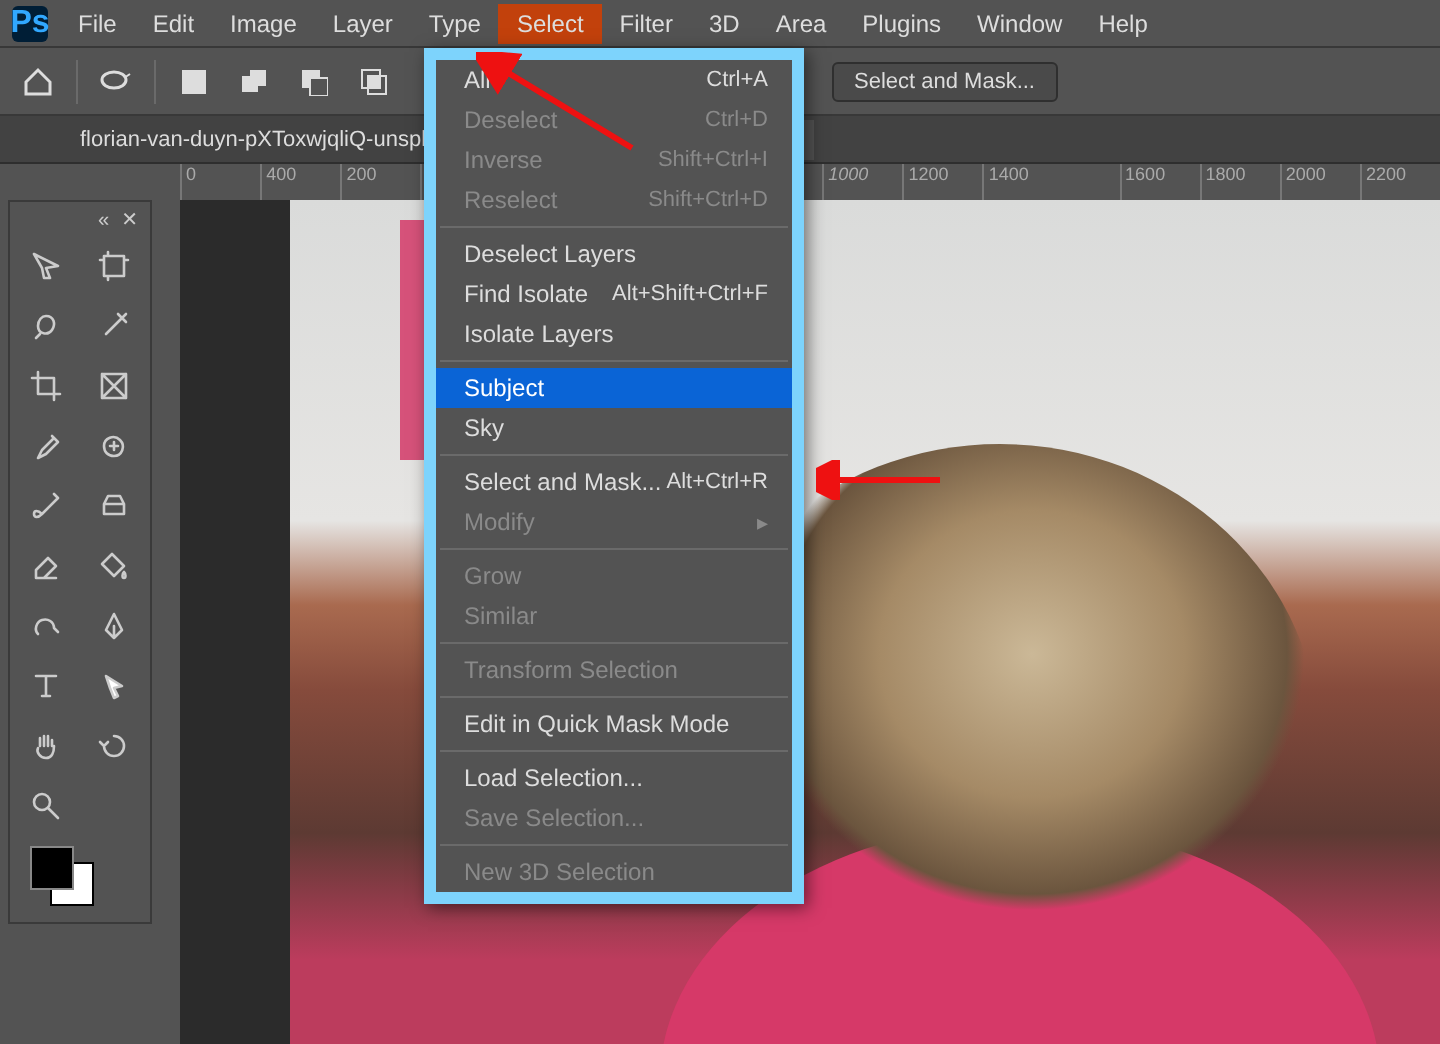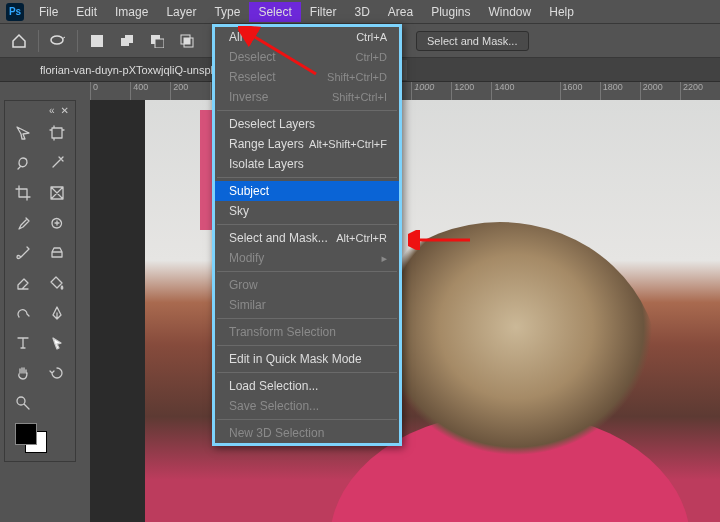--- a/index.html
+++ b/index.html
@@ -1,40 +1,40 @@
 <!DOCTYPE html>
 <html><head>
 <meta charset="utf-8">
 <style>
   * { box-sizing: border-box; margin: 0; padding: 0; font-family: "Segoe UI", Tahoma, sans-serif; }
   body { width: 720px; height: 522px; background: #535353; overflow: hidden; position: relative; color: #ccc; font-size: 12px; }
   .menubar { height: 24px; background: #535353; display: flex; align-items: center; padding-left: 6px; border-bottom: 1px solid #383838; }
-  .ps-logo { width: 18px; height: 18px; background: #001e36; color: #31a8ff; font-weight: bold; font-size: 10px; display: flex; align-items: center; justify-content: center; border-radius: 3px; margin-right: 6px; }
+  .ps-logo { width: 18px; height: 18px; background: #001e36; color: #31a8ff; font-weight: bold; font-size: 16px; display: flex; align-items: center; justify-content: center; border-radius: 3px; margin-right: 6px; }
   .menu-item { padding: 3px 9px; cursor: default; color: #ddd; }
-  .menu-item.open { background: #6d28d9; }
+  .menu-item.open { background: #c2410c; }
   .optbar { height: 34px; background: #535353; display: flex; align-items: center; padding-left: 8px; gap: 8px; border-bottom: 1px solid #383838; }
   .opt-icon { width: 22px; height: 22px; display: flex; align-items: center; justify-content: center; color: #ddd; }
   .opt-div { width: 1px; height: 22px; background: #6a6a6a; }
   .select-mask-btn { background: #4a4a4a; border: 1px solid #2f2f2f; color: #ddd; padding: 3px 10px; border-radius: 3px; font-size: 11px; margin-left: 210px; }
   .tabbar { height: 24px; background: #424242; display: flex; align-items: center; padding-left: 30px; font-size: 11px; color: #ddd; border-bottom: 1px solid #2e2e2e; }
   .tab { padding: 4px 10px; display: flex; align-items: center; gap: 6px; }
   .tab.active { background: #535353; }
   .tab-close { color: #bbb; }
   .ruler-h { position: absolute; left: 90px; right: 0; top: 82px; height: 18px; background: #535353; display: flex; align-items: center; font-size: 9px; color: #aaa; overflow: hidden; }
   .ruler-tick { width: 100px; text-align: left; border-left: 1px solid #777; padding-left: 2px; height: 100%; }
   .tools { position: absolute; left: 4px; top: 100px; width: 72px; background: #535353; display: flex; flex-wrap: wrap; padding: 2px; gap: 2px; border: 1px solid #3a3a3a; }
   .tools-hdr { width: 100%; height: 14px; display: flex; justify-content: flex-end; align-items: center; padding-right: 4px; }
   .tool { width: 32px; height: 28px; display: flex; align-items: center; justify-content: center; color: #ddd; position: relative; }
   .tool svg { width: 16px; height: 16px; stroke: #ccc; fill: none; stroke-width: 1.5; }
   .canvas { position: absolute; left: 90px; top: 100px; right: 0; bottom: 0; background: #2b2b2b; overflow: hidden; }
   .photo { position: absolute; left: 55px; top: 0; right: 0; bottom: 0; background: linear-gradient(to bottom, #dadbda 0%, #e6e5e3 38%, #a96a4f 48%, #864b3c 58%, #5d3a33 75%, #bc3c5d 90%); }
   .hair { position: absolute; right: 60px; bottom: 0; width: 320px; height: 300px; background: radial-gradient(ellipse 170px 160px at 55% 35%, #cbb897 0%, #a58a66 45%, #6b553e 75%, transparent 80%); border-radius: 50% 50% 30% 30%; }
   .jacket { position: absolute; right: 30px; bottom: -50px; width: 360px; height: 160px; background: #d63968; border-radius: 50% 50% 0 0 / 80% 80% 0 0; }
   .pink-strip { position: absolute; left: 55px; top: 10px; width: 12px; height: 120px; background: #d6527a; }
-  .dropdown { position: absolute; left: 212px; top: 24px; width: 190px; background: #535353; border: 3px solid #7dd3fc; box-shadow: 2px 2px 8px rgba(0,0,0,0.5); z-index: 100; }
+  .dropdown { position: absolute; left: 212px; top: 24px; width: 190px; background: #535353; border: 6px solid #7dd3fc; box-shadow: 2px 2px 8px rgba(0,0,0,0.5); z-index: 100; }
   .dd-row { display: flex; justify-content: space-between; align-items: center; padding: 3px 12px 3px 14px; color: #ddd; font-size: 12px; }
   .dd-row.disabled { color: #8a8a8a; }
   .dd-row.hl { background: #0a64d6; color: #fff; }
   .dd-sep { height: 1px; background: #6a6a6a; margin: 3px 2px; }
   .arrow1 { position: absolute; left: 238px; top: 26px; z-index: 200; pointer-events: none; }
   .arrow2 { position: absolute; left: 408px; top: 230px; z-index: 200; pointer-events: none; }
   .swatches { width: 100%; display: flex; padding: 4px 6px; position: relative; height: 40px; }
   .sw-bg { position: absolute; left: 18px; top: 12px; width: 22px; height: 22px; background: #fff; border: 1px solid #000; }
   .sw-fg { position: absolute; left: 8px; top: 4px; width: 22px; height: 22px; background: #000; border: 1px solid #888; }
 </style>
@@ -251,34 +251,34 @@
 <div class="dropdown" id="dropdown">
     <div class="dd-row">
       <span>All</span>
       <span style="font-size: 11px;">Ctrl+A</span>
     </div>
     <div class="dd-row disabled">
       <span>Deselect</span>
       <span style="font-size: 11px;">Ctrl+D</span>
     </div>
     <div class="dd-row disabled">
+      <span>Inverse</span>
+      <span style="font-size: 11px;">Shift+Ctrl+I</span>
+    </div>
+    <div class="dd-row disabled">
       <span>Reselect</span>
       <span style="font-size: 11px;">Shift+Ctrl+D</span>
     </div>
-    <div class="dd-row disabled">
-      <span>Inverse</span>
-      <span style="font-size: 11px;">Shift+Ctrl+I</span>
-    </div>
     <div class="dd-sep"></div>
     <div class="dd-row">
       <span>Deselect Layers</span>
       <span style="font-size: 11px;"></span>
     </div>
     <div class="dd-row">
-      <span>Range Layers</span>
+      <span>Find Isolate</span>
       <span style="font-size: 11px;">Alt+Shift+Ctrl+F</span>
     </div>
     <div class="dd-row">
       <span>Isolate Layers</span>
       <span style="font-size: 11px;"></span>
     </div>
     <div class="dd-sep"></div>
     <div class="dd-row hl">
       <span>Subject</span>
       <span style="font-size: 11px;"></span>

